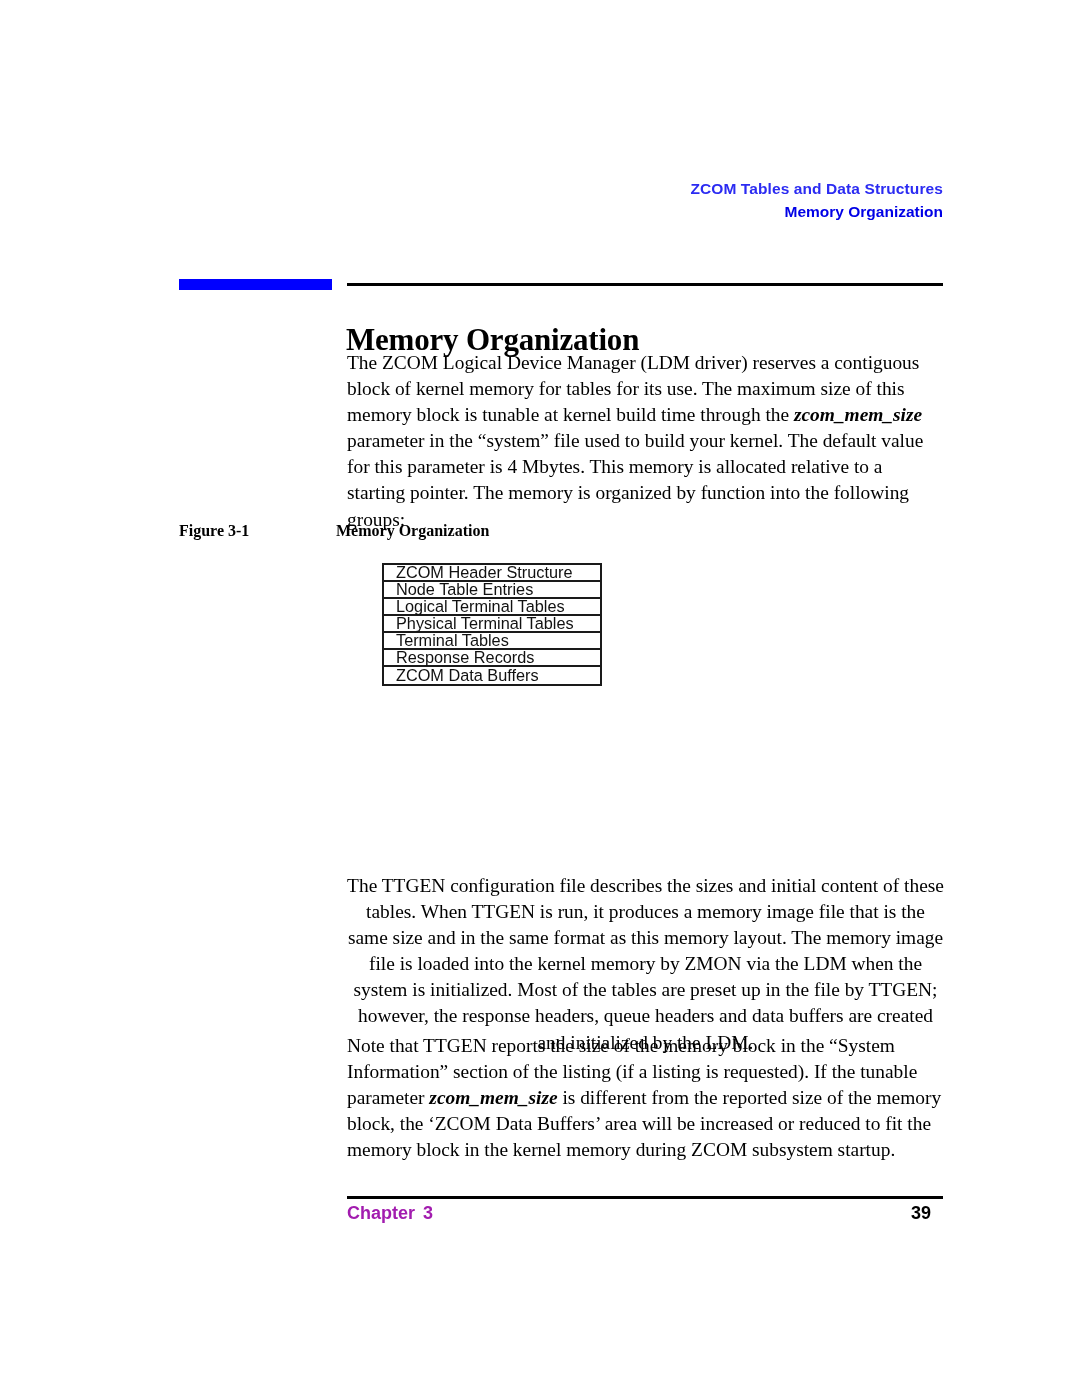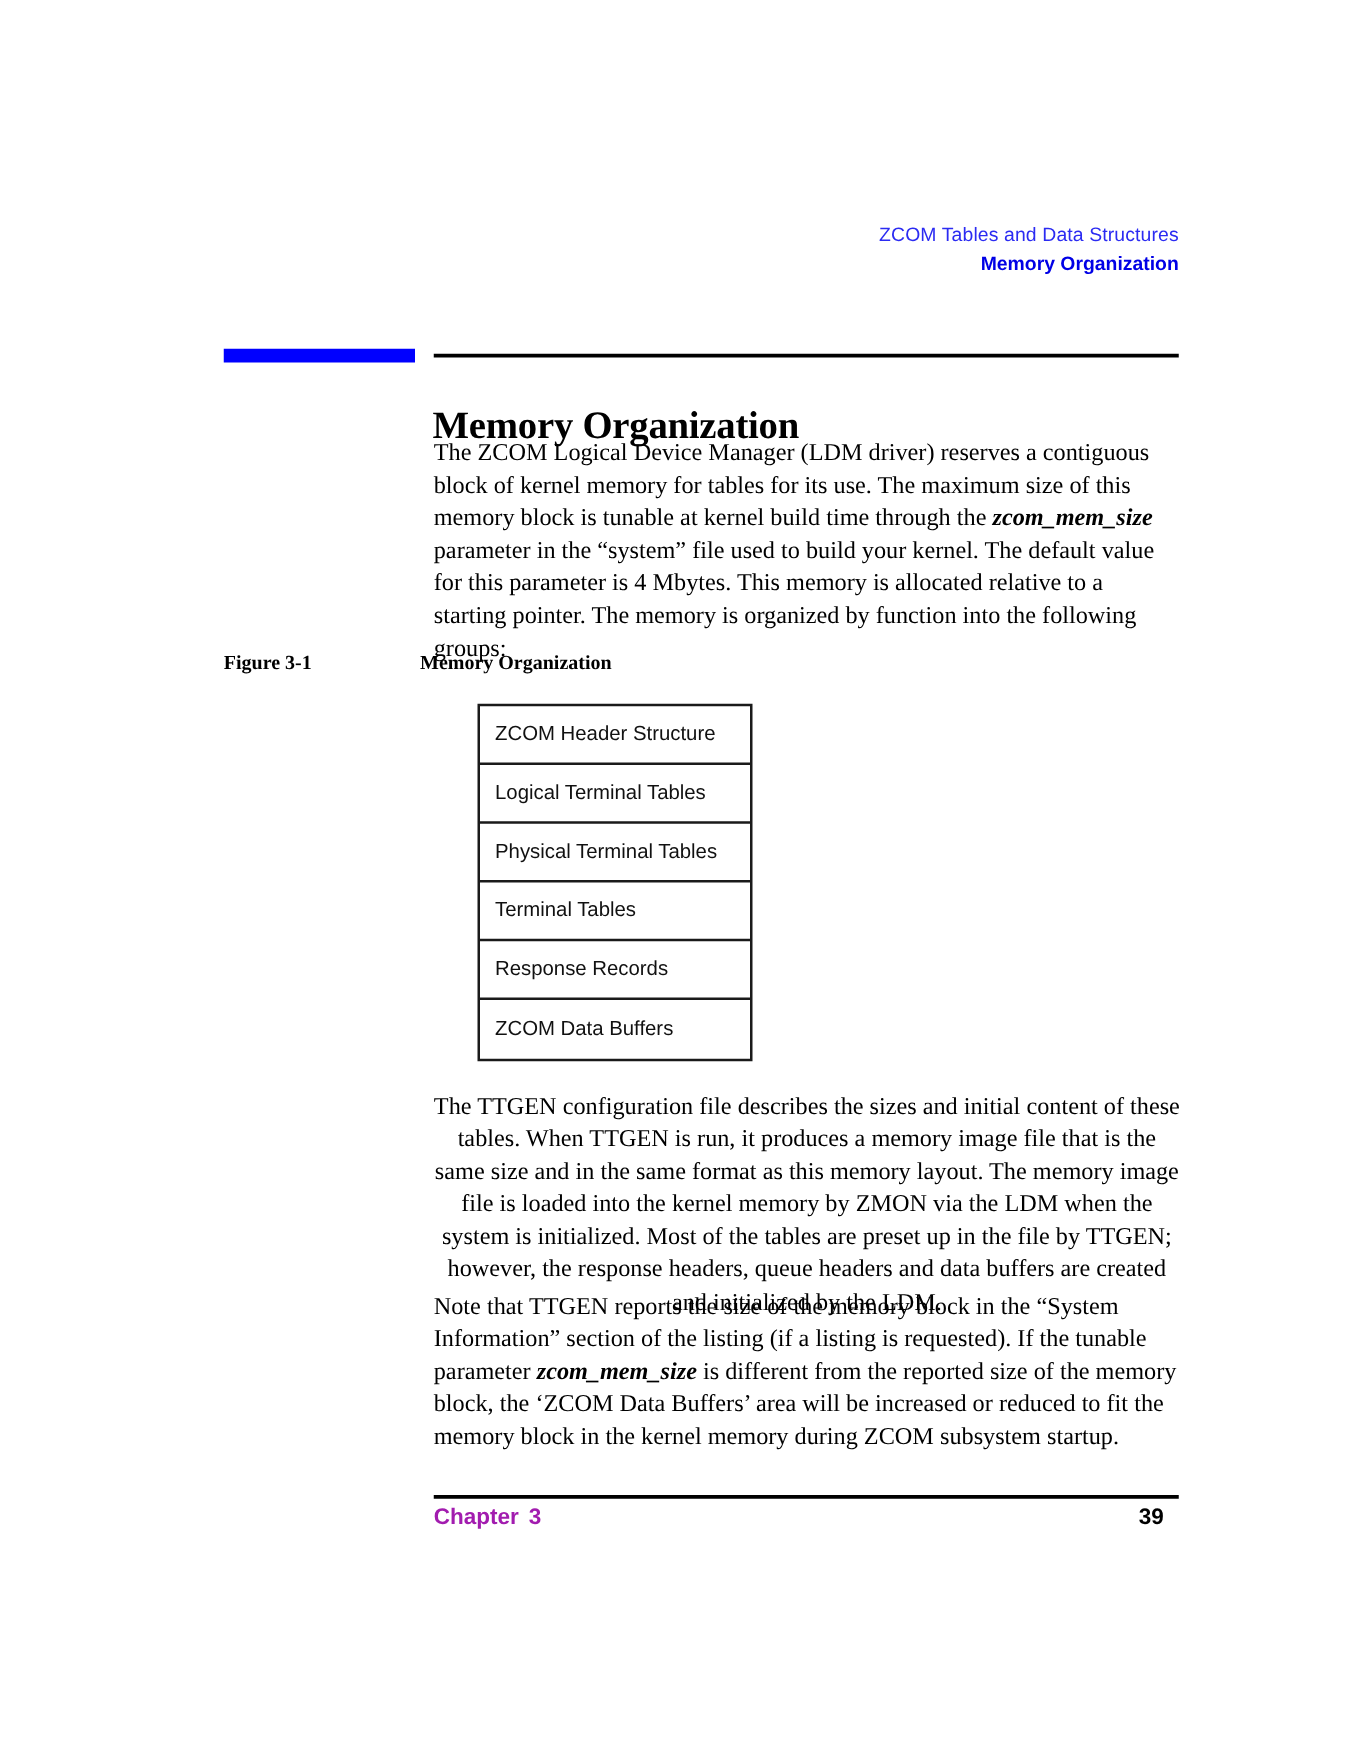--- a/index.html
+++ b/index.html
@@ -24,20 +24,21 @@
     width: 764px;
     text-align: right;
     font-family: "Liberation Sans", sans-serif;
     color: #1a1af0;
   }
   .header-line1 {
     font-size: 15.5px;
     line-height: 22px;
     letter-spacing: 0.1px;
     color: #2b2bf2;
+    font-weight: bold;
   }
   .header-line2 {
     font-size: 15.5px;
     line-height: 23px;
     font-weight: bold;
     color: #0000e6;
   }
 
   
   .rule-group {
@@ -113,21 +114,21 @@
   .diagram {
     position: absolute;
     left: 382px;
     top: 563px;
     width: 220px;
     border: 2px solid #1a1a1a;
     box-sizing: border-box;
     background: #ffffff;
   }
   .diagram-row {
-    height: 47px;
+    height: 17px;
     box-sizing: border-box;
     border-bottom: 2px solid #1a1a1a;
     display: flex;
     align-items: center;
     padding-left: 12px;
     font-family: "Liberation Sans", sans-serif;
     font-size: 16.3px;
     color: #111111;
     white-space: nowrap;
   }
@@ -184,20 +185,21 @@
 </div>
 
 <h1 class="section-title">Memory Organization</h1>
 
 <div class="body-col para-1"><span>The ZCOM Logical Device Manager (LDM driver) reserves a contiguous block of kernel memory for tables for its use. The maximum size of this memory block is tunable at kernel build time through the </span><span class="mono-param">zcom_mem_size</span><span> parameter in the “system” file used to build your kernel. The default value for this parameter is 4 Mbytes. This memory is allocated relative to a starting pointer. The memory is organized by function into the following groups:</span></div>
 
 <div class="figure-caption"><span class="fig-num">Figure 3-1</span><span>Memory Organization</span></div>
 
 <div class="diagram">
   <div class="diagram-row">ZCOM Header Structure</div>
+  <div class="diagram-row">Node Table Entries</div>
   <div class="diagram-row">Logical Terminal Tables</div>
   <div class="diagram-row">Physical Terminal Tables</div>
   <div class="diagram-row">Terminal Tables</div>
   <div class="diagram-row">Response Records</div>
   <div class="diagram-row">ZCOM Data Buffers</div>
 </div>
 
 <div class="body-col para-2">The TTGEN configuration file describes the sizes and initial content of these tables. When TTGEN is run, it produces a memory image file that is the same size and in the same format as this memory layout. The memory image file is loaded into the kernel memory by ZMON via the LDM when the system is initialized. Most of the tables are preset up in the file by TTGEN; however, the response headers, queue headers and data buffers are created and initialized by the LDM.</div>
 
 <div class="body-col para-3"><span>Note that TTGEN reports the size of the memory block in the “System Information” section of the listing (if a listing is requested). If the tunable parameter </span><span class="mono-param">zcom_mem_size</span><span> is different from the reported size of the memory block, the ‘ZCOM Data Buffers’ area will be increased or reduced to fit the memory block in the kernel memory during ZCOM subsystem startup.</span></div>

